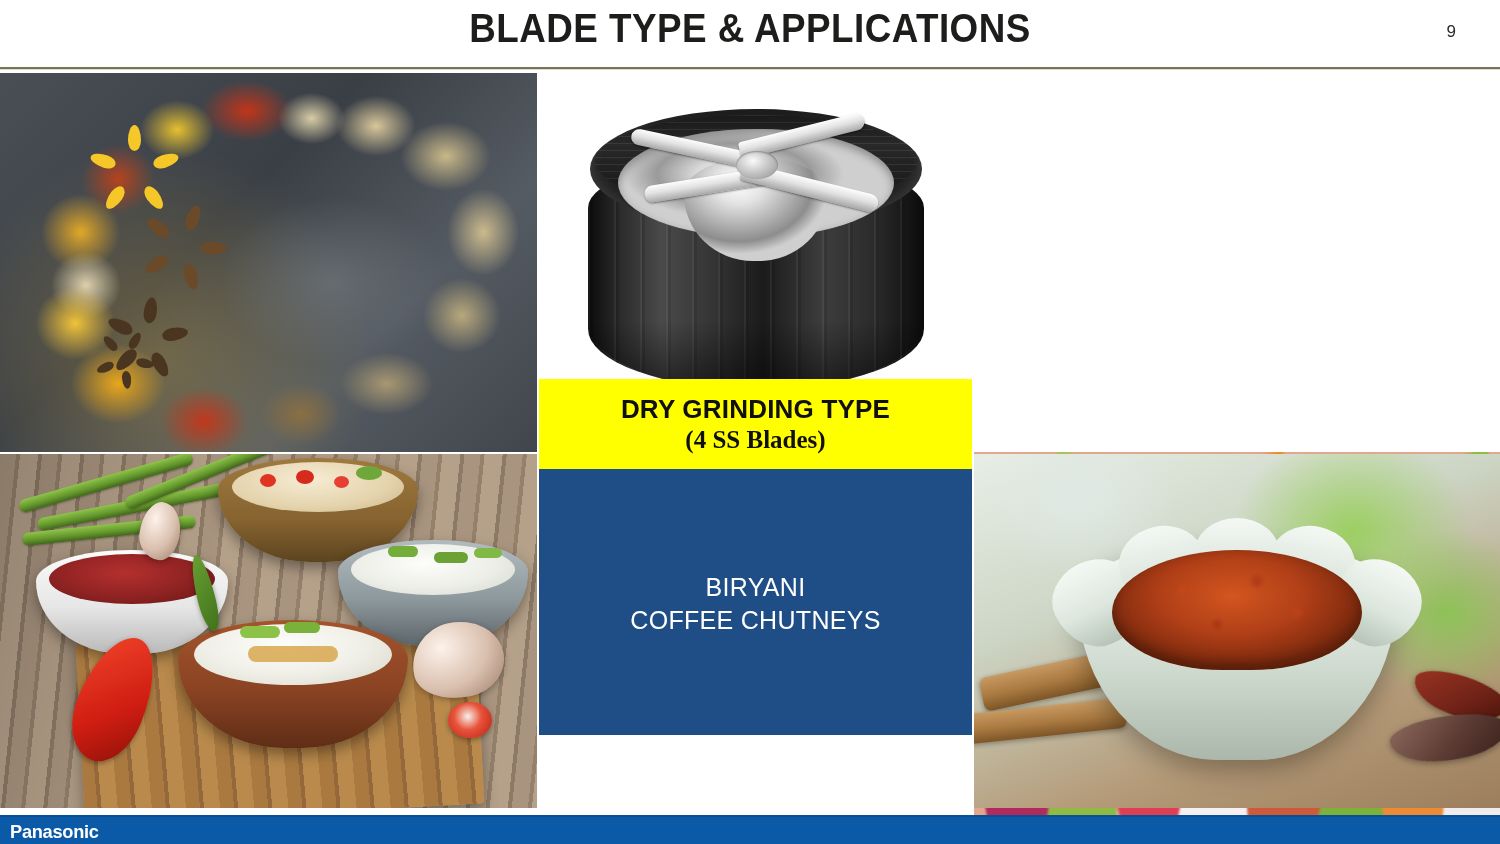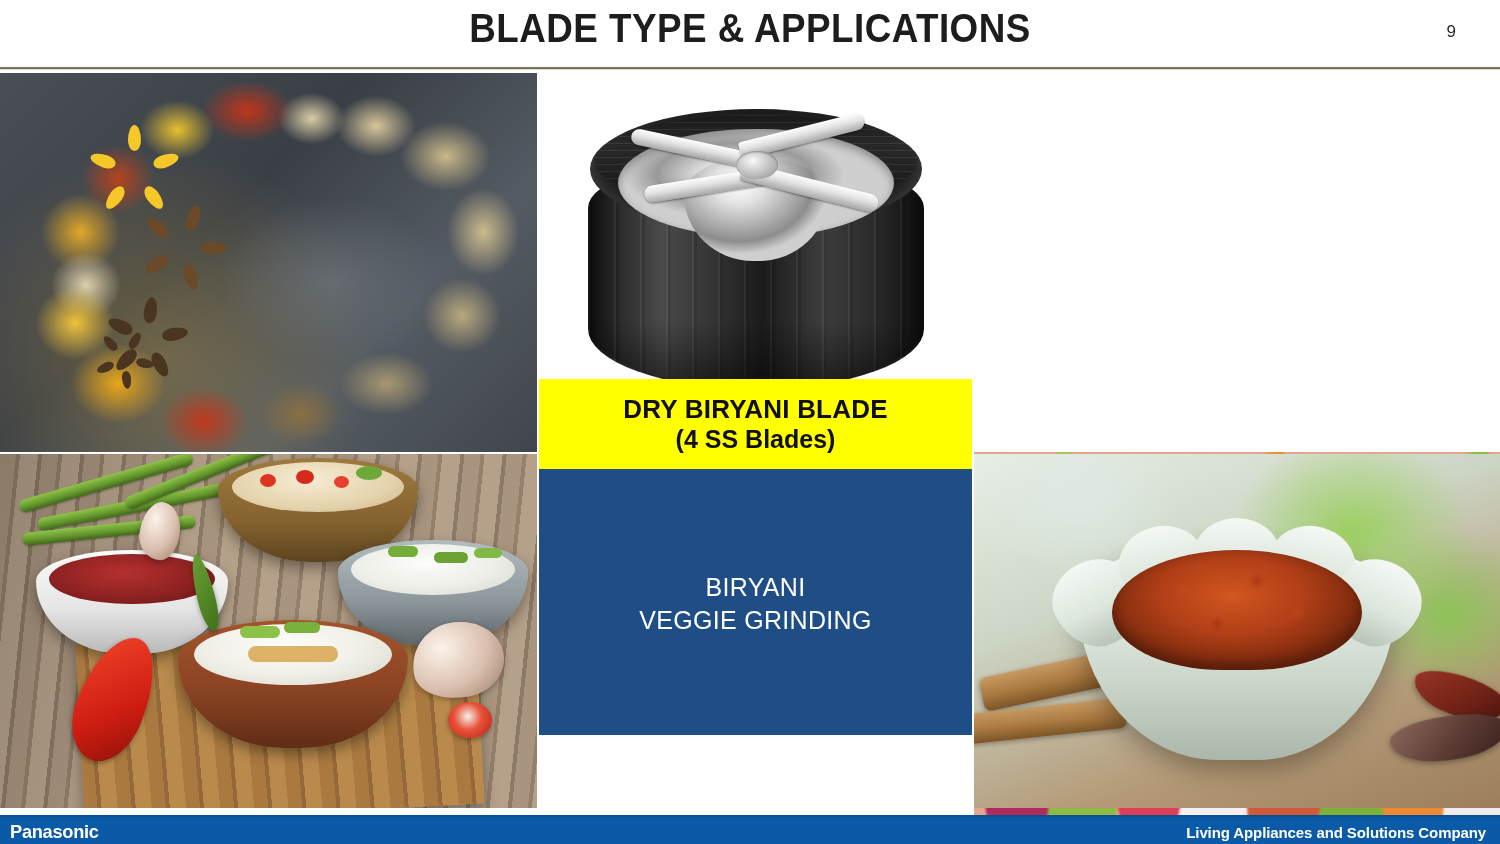--- a/index.html
+++ b/index.html
@@ -236,20 +236,21 @@
     font-weight: bold;
     color: #101010;
     letter-spacing: 0.2px;
     line-height: 1.18;
   }
   .banner-line2 {
     font-size: 25px;
     font-weight: bold;
     color: #101010;
     line-height: 1.18;
+    font-family: Liberation Serif, serif;
   }
 
   
   .panel-blue {
     position: absolute;
     left: 539px;
     top: 469px;
     width: 433px;
     height: 266px;
     background: #1f4d86;
@@ -566,25 +567,24 @@
       <div class="lotus-petal" style="left:116px; top:-24px;"></div>
       <div class="lotus-petal" style="left:190px; top:-16px; transform:rotate(12deg);"></div>
       <div class="lotus-petal" style="left:256px; top:18px;  transform:rotate(26deg);"></div>
       <div class="masala-fill"></div>
     </div>
   </div>
 
 </div>
 
 <div class="banner-yellow">
-  <div class="banner-line1">DRY BIRYANI BLADE</div>
+  <div class="banner-line1">DRY GRINDING TYPE</div>
   <div class="banner-line2">(4 SS Blades)</div>
 </div>
 
 <div class="panel-blue">
   <div class="app-item">BIRYANI</div>
-  <div class="app-item">VEGGIE GRINDING</div>
+  <div class="app-item">COFFEE CHUTNEYS</div>
 </div>
 
 <div class="footer">
   <div class="footer-logo">Panasonic</div>
-  <div class="footer-tagline">Living Appliances and Solutions Company</div>
 </div>
 
 </body></html>

